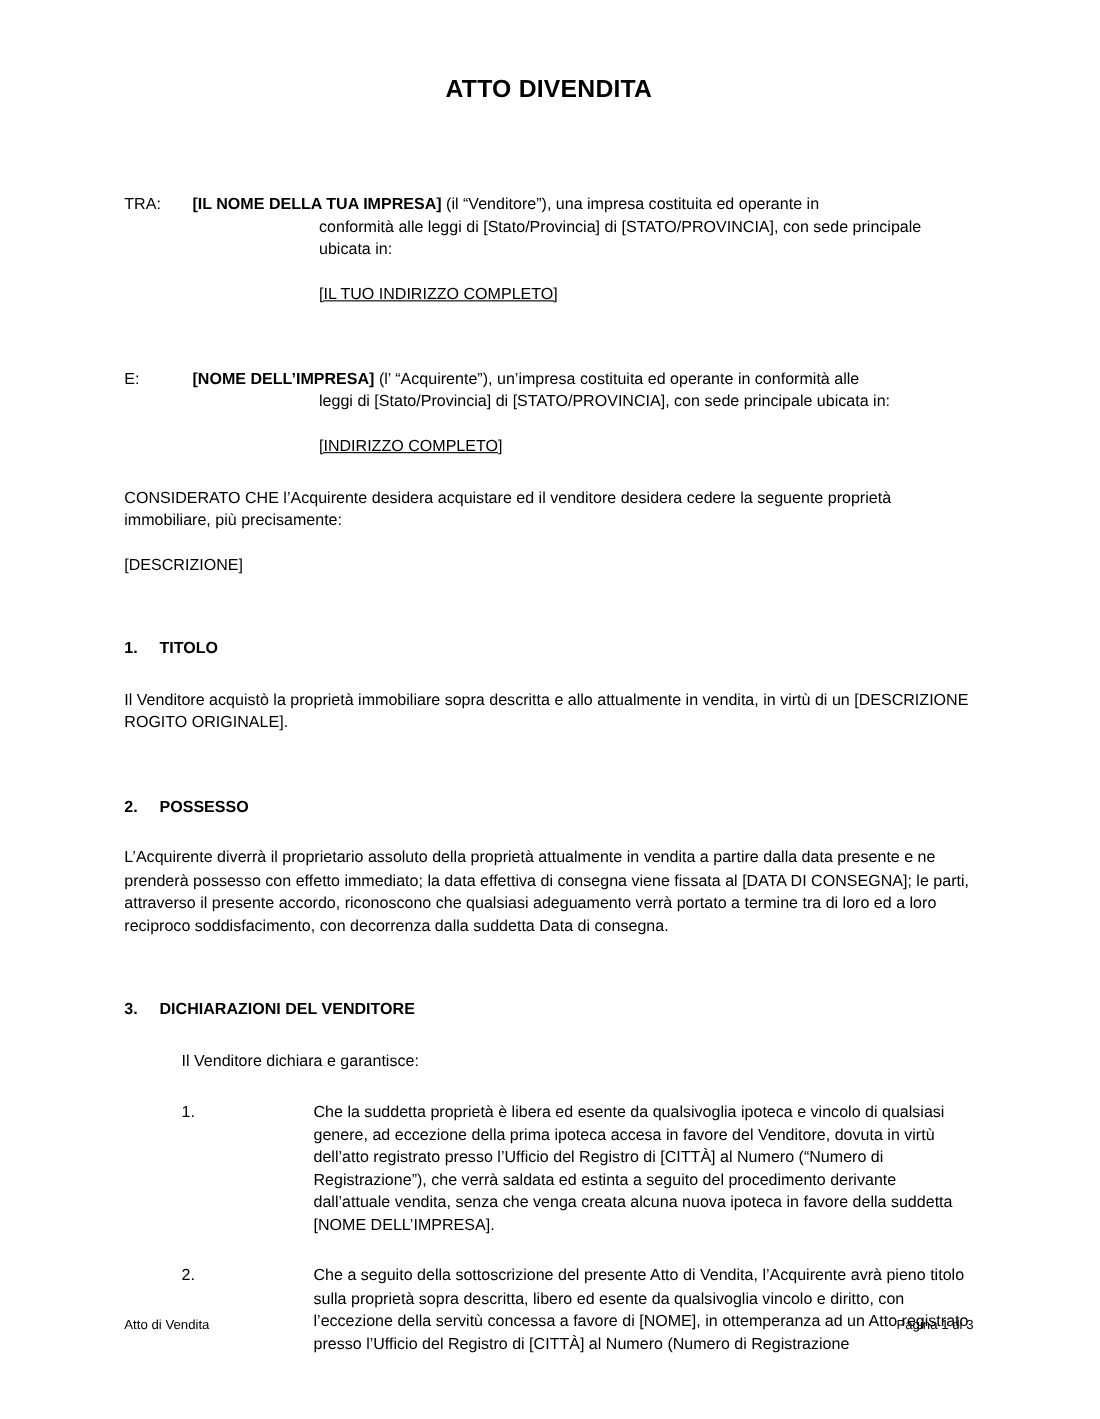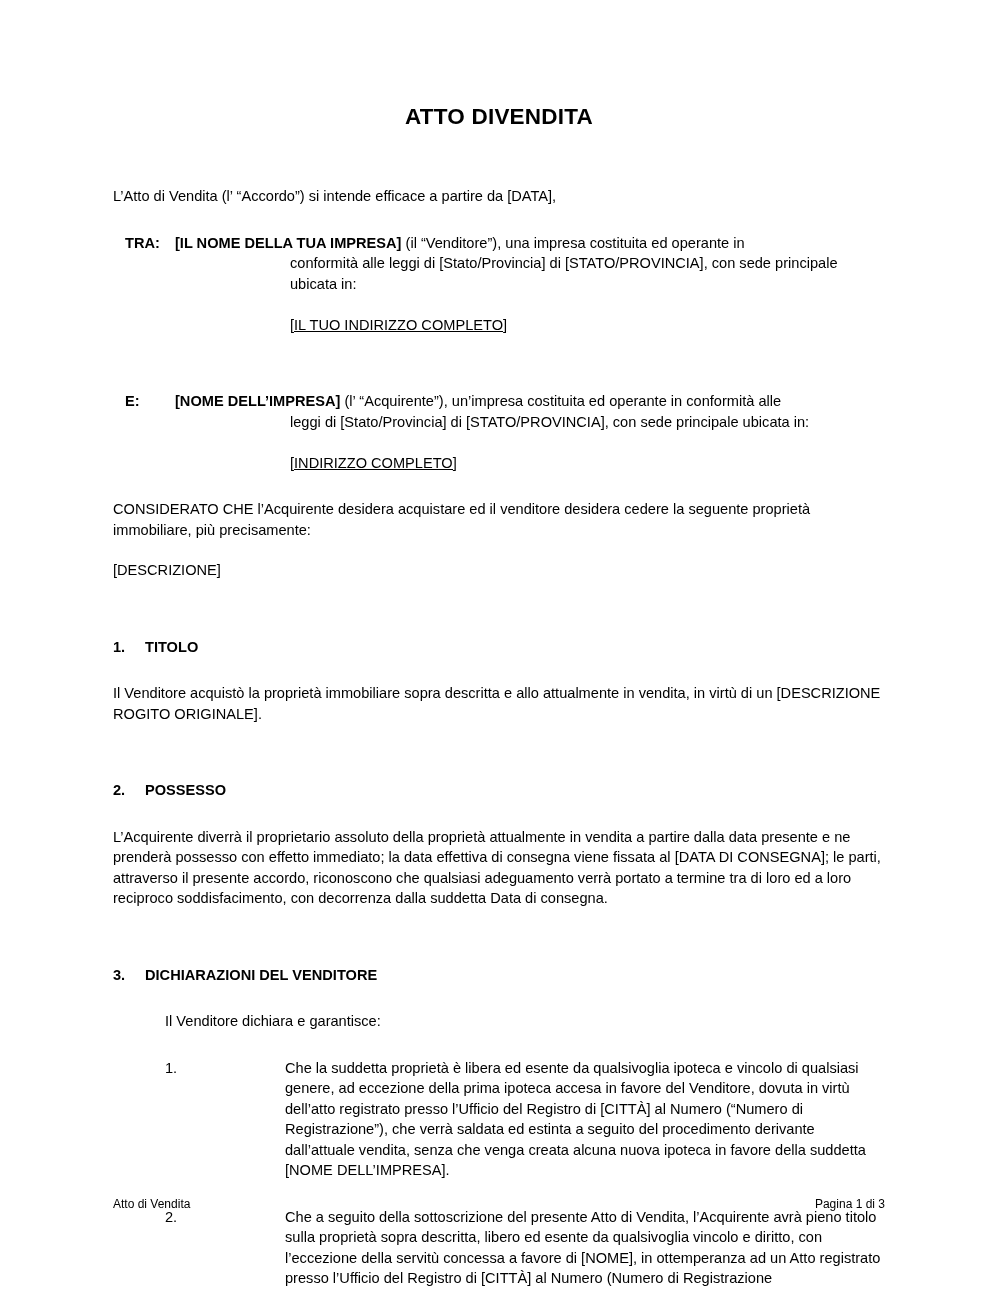--- a/index.html
+++ b/index.html
@@ -23,21 +23,21 @@
     width: 772px;
   }
 
   
   .doc-title {
     font-size: 22.5px;
     font-weight: bold;
     text-align: center;
     letter-spacing: 0.2px;
     margin: 0;
-    padding-top: 104px;
+    padding-top: 68px;
   }
 
   
   .para {
     font-size: 14.6px;
     line-height: 20.5px;
     margin: 0;
     text-align: left;
   }
 
@@ -46,23 +46,23 @@
   .spacer-sm { height: 20px; }
 
   
   .party {
     position: relative;
     font-size: 14.6px;
     line-height: 20.5px;
   }
   .party-label {
     position: absolute;
-    left: 12px;
-    top: 0;
-    font-weight: bold;
+    left: 0;
+    top: 0;
+    font-weight: normal;
   }
   .party-body {
     margin-left: 62px;
     text-indent: 0;
   }
   .party-body .cont {
     margin-left: 115px;
   }
   .party-addr {
     margin-left: 177px;
@@ -121,21 +121,20 @@
 </head>
 <body>
 
 <div class="page">
   <div class="content">
 
     <h1 class="doc-title">ATTO DIVENDITA</h1>
 
     <div class="spacer-lg"></div>
 
-    <p class="para">L’Atto di Vendita (l’ “Accordo”) si intende efficace a partire da [DATA],</p>
 
     <div class="spacer-md"></div>
 
     <div class="party">
       <span class="party-label">TRA:</span>
       <div class="party-body">
         <span class="party-name">[IL NOME DELLA TUA IMPRESA]</span><span> (il “Venditore”), una impresa costituita ed operante in</span>
         <div class="cont">conformità alle leggi di [Stato/Provincia] di [STATO/PROVINCIA], con sede principale ubicata in:</div>
       </div>
       <div class="party-addr">[IL TUO INDIRIZZO COMPLETO]</div>

